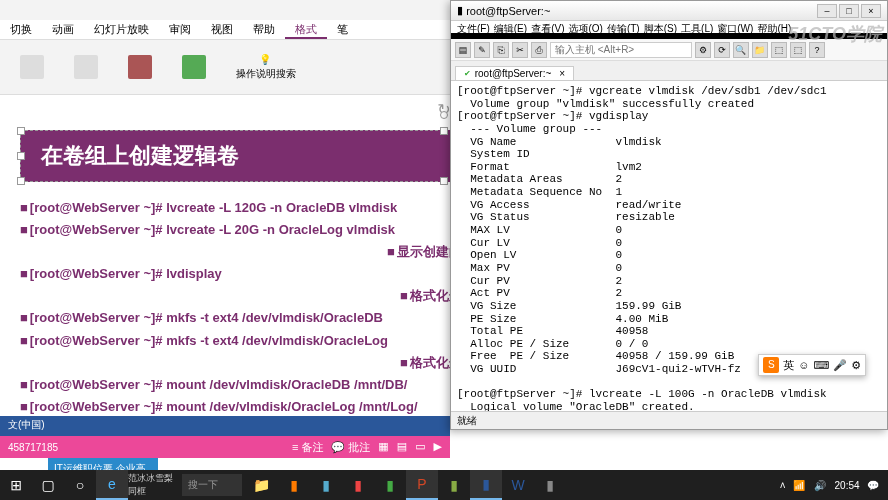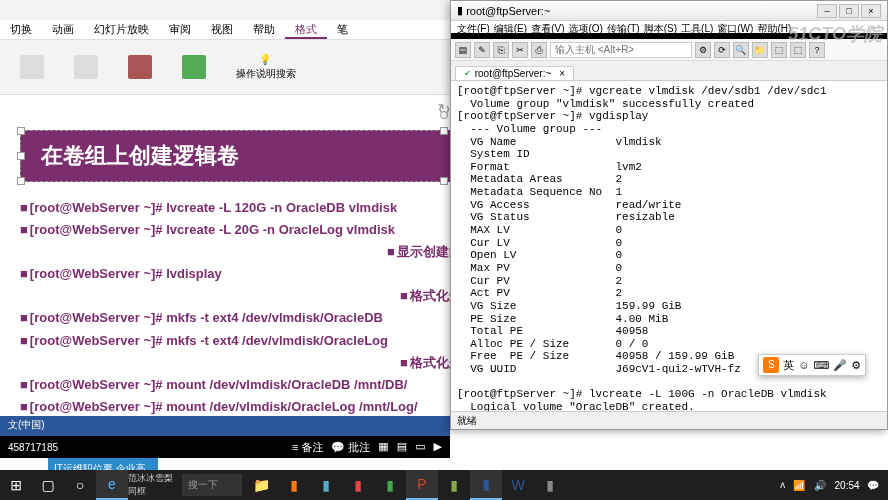--- a/index.html
+++ b/index.html
@@ -25,21 +25,21 @@
 .rotate-handle{position:absolute;top:-20px;left:50%;margin-left:-4px;width:8px;height:8px;background:#fff;border:1px solid #999;border-radius:50%}
 
 .slide-content { font-size:13px; line-height:1.7; }
 .cmd-line { color:#7b2e6e; font-weight:bold; }
 .cmd-line::before { content:"■"; margin-right:2px; }
 .section-label { color:#7b2e6e; font-weight:bold;text-align:center; }
 .section-label::before { content:"■"; margin-right:2px; }
 
 
 .lang-bar { position:absolute; left:0; top:416px; height:20px; background:#2a579a; color:#fff; font-size:10px; padding:2px 8px; width:450px; }
-.footer-bar { position:absolute; left:0; top:436px; height:22px; background:#000000; width:450px; display:flex; align-items:center; color:#fff; font-size:10px; padding:0 8px; justify-content:space-between; }
+.footer-bar { position:absolute; left:0; top:436px; height:22px; background:#ec4899; width:450px; display:flex; align-items:center; color:#fff; font-size:10px; padding:0 8px; justify-content:space-between; }
 .footer-icons { display:flex; gap:8px; font-size:11px; }
 .ad-box { position:absolute; left:48px; top:458px; background:#2a8acb; color:#fff; font-size:10px; padding:4px 6px; width:110px; line-height:1.3; }
 
 
 .term-window { position:absolute; right:0; top:0; width:438px; height:430px; background:#fff; border:1px solid #999; box-shadow:-2px 2px 8px rgba(0,0,0,0.3); }
 .term-titlebar { height:20px; background:linear-gradient(#fff,#e8e8e8); font-size:11px; padding:2px 6px; display:flex; align-items:center; border-bottom:1px solid #ccc; }
 .term-titlebar .close-btns { margin-left:auto; display:flex; gap:2px; }
 .close-btns span { width:20px; height:14px; background:#e8e8e8; border:1px solid #bbb; text-align:center; font-size:9px; line-height:12px; }
 .term-menu { height:18px; font-size:10px; padding:1px 6px; display:flex; gap:4px; border-bottom:6px solid #000000; }
 .term-menu span { cursor:pointer; }

